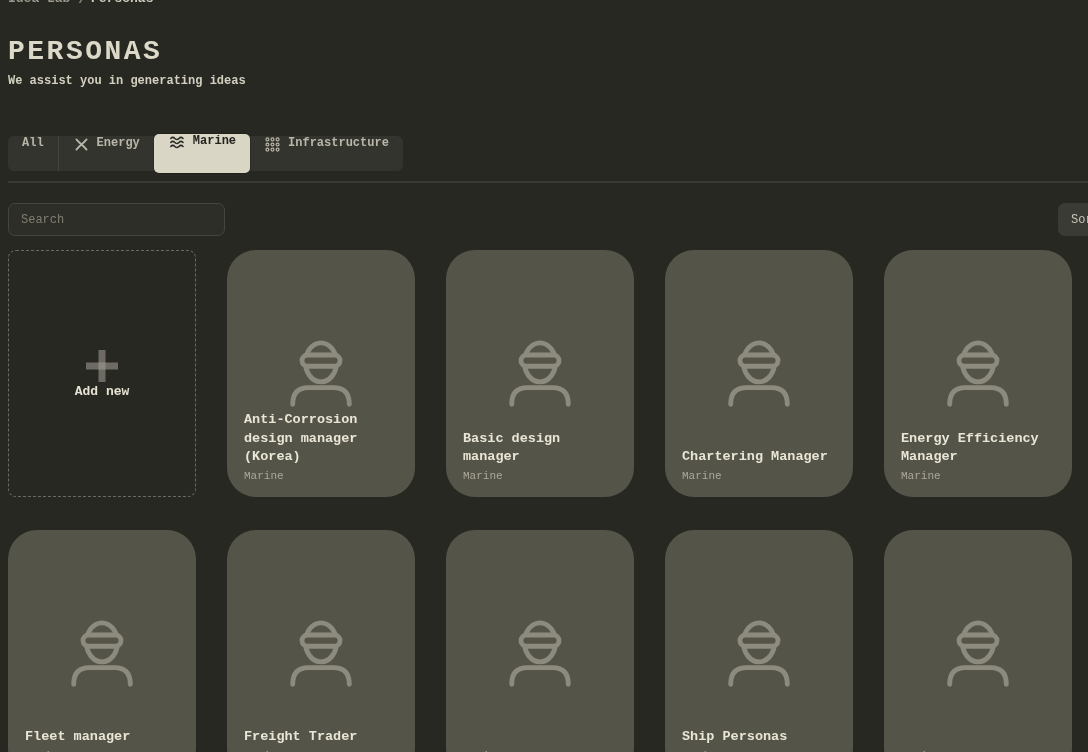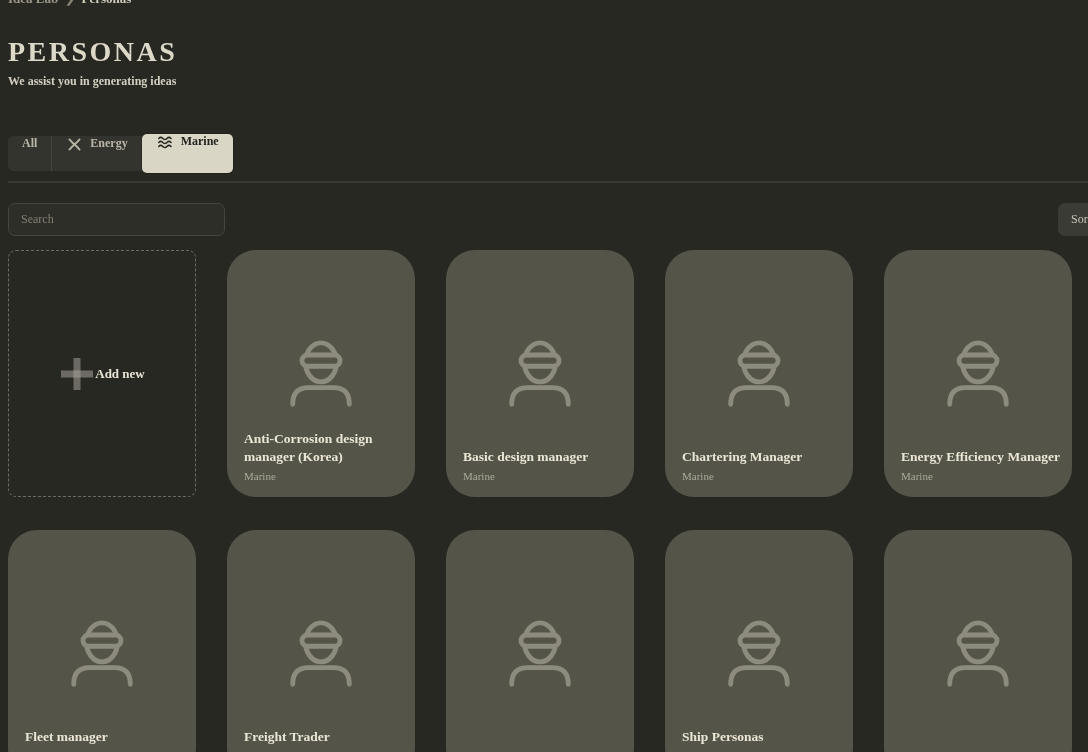--- a/index.html
+++ b/index.html
@@ -1,21 +1,21 @@
 <!DOCTYPE html>
 <html><head>
 <meta charset="utf-8">
 <style>
   html,body{margin:0;padding:0;background:#1d1d1a;}
   .page{
     position:relative;
     width:1088px;height:752px;
     overflow:hidden;
     background:#282823;
-    font-family:Liberation Serif, serif;
+    font-family:Liberation Mono, monospace;
   }
   
   .breadcrumb{
     position:absolute;top:-9px;left:8px;
     font-size:13px;font-weight:700;color:#9b9889;
     display:flex;gap:7px;align-items:center;white-space:nowrap;
   }
   .breadcrumb .crumb-current{color:#cfccbc;}
   .breadcrumb .crumb-sep{font-size:11px;color:#85826f;}
   
@@ -77,21 +77,21 @@
     position:absolute;left:8px;top:250px;
     display:grid;
     grid-template-columns:repeat(5,188px);
     grid-auto-rows:247px;
     column-gap:31px;row-gap:33px;
   }
   .card{border-radius:8px;position:relative;cursor:pointer;}
   .add-card{
     border:1.5px dashed #6b6a5f;
     background:transparent;
-    display:flex;flex-direction:row;align-items:center;justify-content:center;
+    display:flex;flex-direction:column;align-items:center;justify-content:center;
     box-sizing:border-box;
   }
   .add-label{font-size:13px;font-weight:700;color:#e8e4d4;}
   .persona-card{background:#555449;border-radius:29px;}
   .person-icon{
     position:absolute;left:50%;top:86px;transform:translateX(-50%);
   }
   .card-text{
     position:absolute;left:17px;right:12px;bottom:15px;
   }
@@ -135,20 +135,36 @@
     <div class="tab selected">
       <svg width="18" height="16" viewBox="0 0 20 18">
         <g stroke="#2a2a25" stroke-width="1.7" stroke-linecap="round" fill="none">
           <path d="M3 5 q2.2 -2.4 4.6 0 t4.6 0 t4.6 0"></path>
           <path d="M3 9.5 q2.2 -2.4 4.6 0 t4.6 0 t4.6 0"></path>
           <path d="M3 14 q2.2 -2.4 4.6 0 t4.6 0 t4.6 0"></path>
         </g>
       </svg>
       <span>Marine</span>
     </div>
+    <div class="tab">
+      <svg width="17" height="17" viewBox="0 0 20 20">
+        <g stroke="#b9b6a8" stroke-width="1.4" fill="none">
+          <circle cx="4" cy="4" r="1.7"></circle>
+            <circle cx="10" cy="4" r="1.7"></circle>
+            <circle cx="16" cy="4" r="1.7"></circle>
+          <circle cx="4" cy="10" r="1.7"></circle>
+            <circle cx="10" cy="10" r="1.7"></circle>
+            <circle cx="16" cy="10" r="1.7"></circle>
+          <circle cx="4" cy="16" r="1.7"></circle>
+            <circle cx="10" cy="16" r="1.7"></circle>
+            <circle cx="16" cy="16" r="1.7"></circle>
+        </g>
+      </svg>
+      <span>Infrastructure</span>
+    </div>
   </div>
 
   <div class="divider"></div>
 
   <input class="search-input" type="text" placeholder="Search" style="">
   <button class="sort-button">Sort</button>
 
   <div class="grid">
     <div class="card add-card">
       <svg width="36" height="36" viewBox="0 0 36 36">

